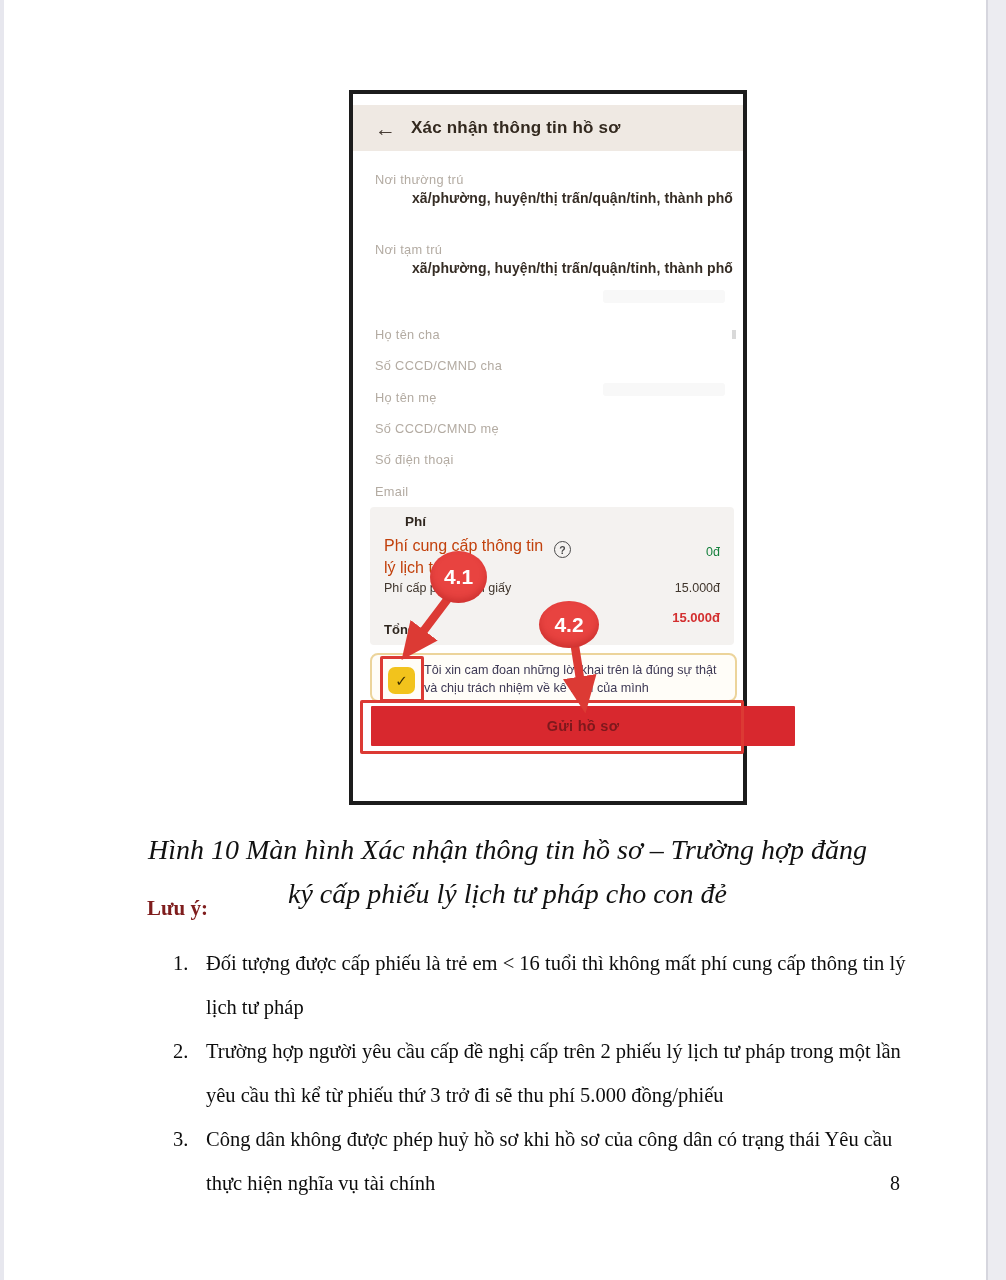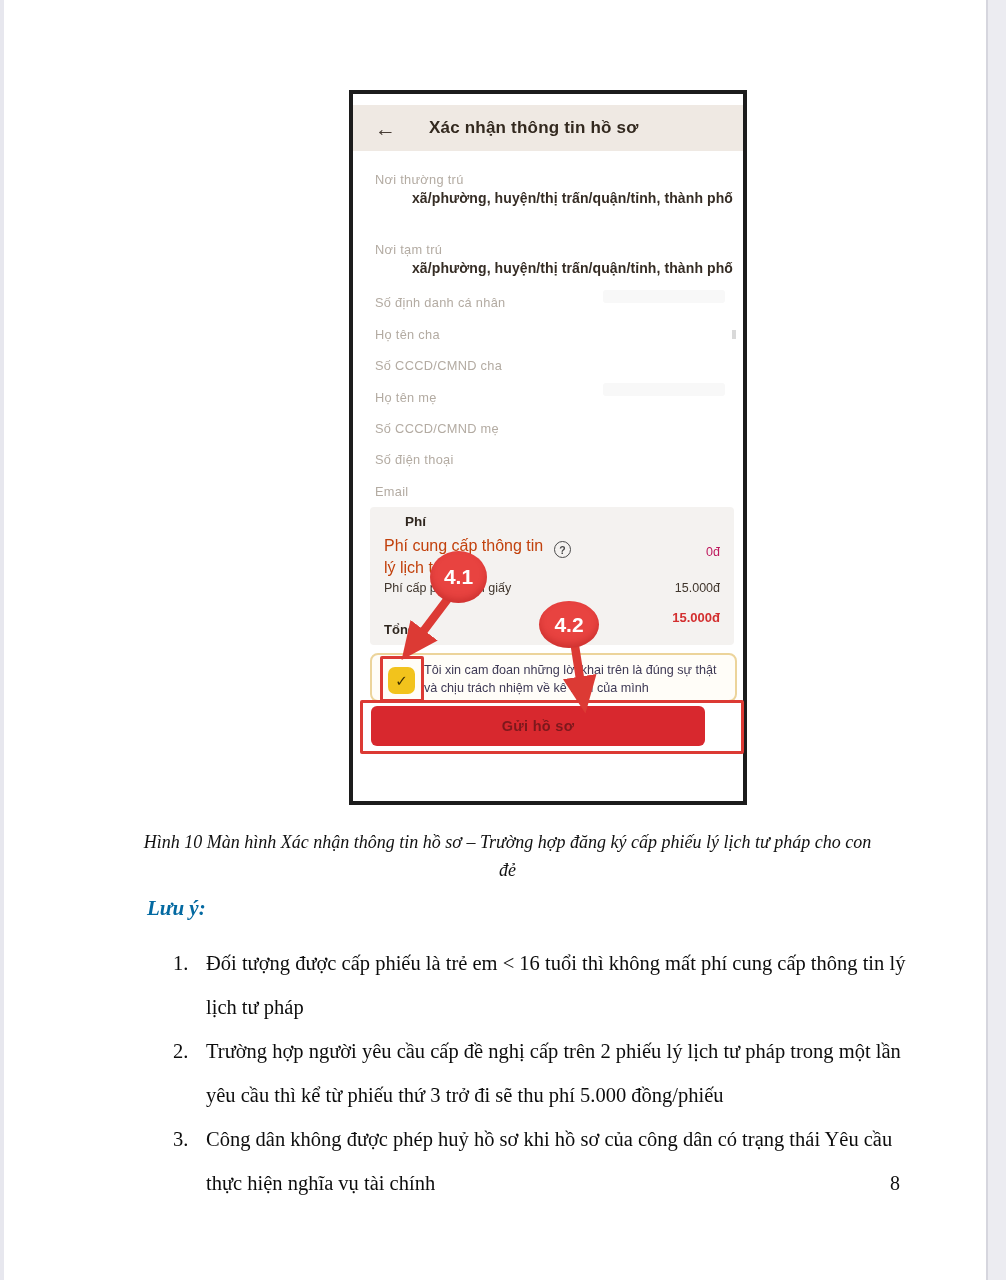--- a/index.html
+++ b/index.html
@@ -33,42 +33,42 @@
   .ph-header {
     left: 0; top: 11px; width: 390px; height: 46px;
     background: #efe9e3;
     display: flex; align-items: center;
   }
   .ph-back {
     position: static; margin-left: 22px;
     font-size: 21px; color: #473d35; font-weight: bold; line-height: 1;
   }
   .ph-title {
-    position: static; margin-left: 33px;
+    position: static; margin-left: 15px;
     font-size: 17px; font-weight: bold; color: #33291f; letter-spacing: .2px;
   }
   .f-row { left: 22px; right: 10px; height: 20px; }
   .f-label { position: static; float: left; font-size: 12.8px; color: #b3aba2; letter-spacing: .3px; }
   .f-value { position: static; float: right; font-size: 14px; font-weight: bold; color: #352c24; letter-spacing: .1px; padding-top: 3px; }
   .blur-box { background: #f8f8f8; border-radius: 3px; }
   .tiny-mark { background: #d9d9d9; }
 
   .fee-panel {
     left: 17px; top: 413px; width: 364px; height: 138px;
     background: #f4f2f0; border-radius: 4px;
   }
   .fee-title { left: 14px; top: 7px; font-size: 13.5px; font-weight: bold; color: #2f261e; margin-left: 21px; }
   .fee-l0 { left: 14px; top: 28px; width: 168px; font-size: 16px; color: #c2410c; line-height: 1.35; }
   .fee-help {
     left: 184px; top: 34px; width: 17px; height: 17px;
     border: 1.6px solid #4a4a4a; border-radius: 50%;
     font-size: 10.5px; color: #4a4a4a; font-weight: bold;
     display: flex; align-items: center; justify-content: center;
   }
-  .fee-a0 { right: 14px; top: 38px; font-size: 12.5px; color: #be185d; }
+  .fee-a0 { right: 14px; top: 38px; font-size: 12.5px; color: #15803d; }
   .fee-l1 { left: 14px; top: 74px; font-size: 12.5px; color: #40362d; }
   .fee-a1 { right: 14px; top: 74px; font-size: 12.5px; color: #40362d; }
   .fee-l2 { left: 14px; top: 115px; font-size: 13px; font-weight: bold; color: #2f261e; }
   .fee-a2 { right: 14px; top: 103px; font-size: 13px; font-weight: bold; color: #d32f2f; }
 
   .agree-box {
     left: 17px; top: 559px; width: 367px; height: 49px;
     border: 2px solid #ecd49b; border-radius: 8px; background: #fffdf8;
   }
   .agree-text {
@@ -79,22 +79,22 @@
     left: 35px; top: 573px; width: 27px; height: 27px;
     background: #f2c31c; border-radius: 7px; z-index: 3;
     display: flex; align-items: center; justify-content: center;
     font-size: 15px; font-weight: bold; color: #3e3000;
   }
   .ann-rect { border: 3px solid #dc3a34; z-index: 4; border-radius: 2px; }
   .ann-check { left: 27px; top: 562px; width: 44px; height: 46px; }
   .ann-submit { left: 7px; top: 606px; width: 384px; height: 54px; }
 
   .btn-submit {
-    left: 18px; top: 612px; width: 334px; height: 40px;
-    background: #d8282e; border-radius: 6px; z-index: 3;
+    left: 18px; top: 612px; width: 424px; height: 40px;
+    background: #d8282e; border-radius: 1px; z-index: 3;
     display: flex; align-items: center; justify-content: center;
     font-size: 14.5px; font-weight: bold; color: #7d181c; letter-spacing: .3px;
   }
   .btn-cancel {
     left: 18px; top: 662px; width: 362px; height: 36px;
     background: #efedec; border-radius: 5px;
     display: flex; align-items: center; justify-content: center;
     font-size: 14.5px; font-weight: bold; color: #3d3733; letter-spacing: .3px;
   }
   .arrows { left: 0; top: 0; width: 390px; height: 707px; z-index: 5; pointer-events: none; }
@@ -104,25 +104,25 @@
     color: #ffffff; font-weight: bold; font-size: 21px;
     box-shadow: inset 0 -4px 6px rgba(160,20,20,.35);
   }
   .balloon-41 { left: 77px; top: 457px; width: 57px; height: 52px; }
   .balloon-42 { left: 186px; top: 507px; width: 60px; height: 47px; }
 
   
   .caption {
     position: absolute; left: 140px; top: 828px; width: 735px;
     text-align: center; font-style: italic;
-    font-size: 18px; line-height: 1.58; color: #111;
+    font-size: 28px; line-height: 1.58; color: #111;
   }
   .note-heading {
     position: absolute; left: 147px; top: 896px;
-    font-size: 21px; font-weight: bold; font-style: italic; color: #0369a1;
+    font-size: 21px; font-weight: bold; color: #7f1d1d;
   }
   .notes {
     position: absolute; left: 173px; top: 941px; width: 742px;
     font-size: 20.5px; line-height: 44px; color: #0d0d0d;
   }
   .note-item { display: flex; }
   .note-num { width: 33px; flex: 0 0 33px; }
   .note-text { flex: 1; }
   .page-num {
     position: absolute; left: 890px; top: 1172px;
@@ -143,23 +143,20 @@
       <span class="ph-title">Xác nhận thông tin hồ sơ</span>
     </div>
 
     <div class="f-row" style="top:78px">
       <span class="f-label">Nơi thường trú</span>
       <span class="f-value">xã/phường, huyện/thị trấn/quận/tỉnh, thành phố</span>
     </div>
     <div class="f-row" style="top:148px">
       <span class="f-label">Nơi tạm trú</span>
       <span class="f-value">xã/phường, huyện/thị trấn/quận/tỉnh, thành phố</span>
-    </div>
-    <div class="f-row" style="top:201px">
-      <span class="f-label">Số định danh cá nhân</span>
     </div>
     <div class="f-row" style="top:233px">
       <span class="f-label">Họ tên cha</span>
     </div>
     <div class="f-row" style="top:264px">
       <span class="f-label">Số CCCD/CMND cha</span>
     </div>
     <div class="f-row" style="top:296px">
       <span class="f-label">Họ tên mẹ</span>
     </div>

